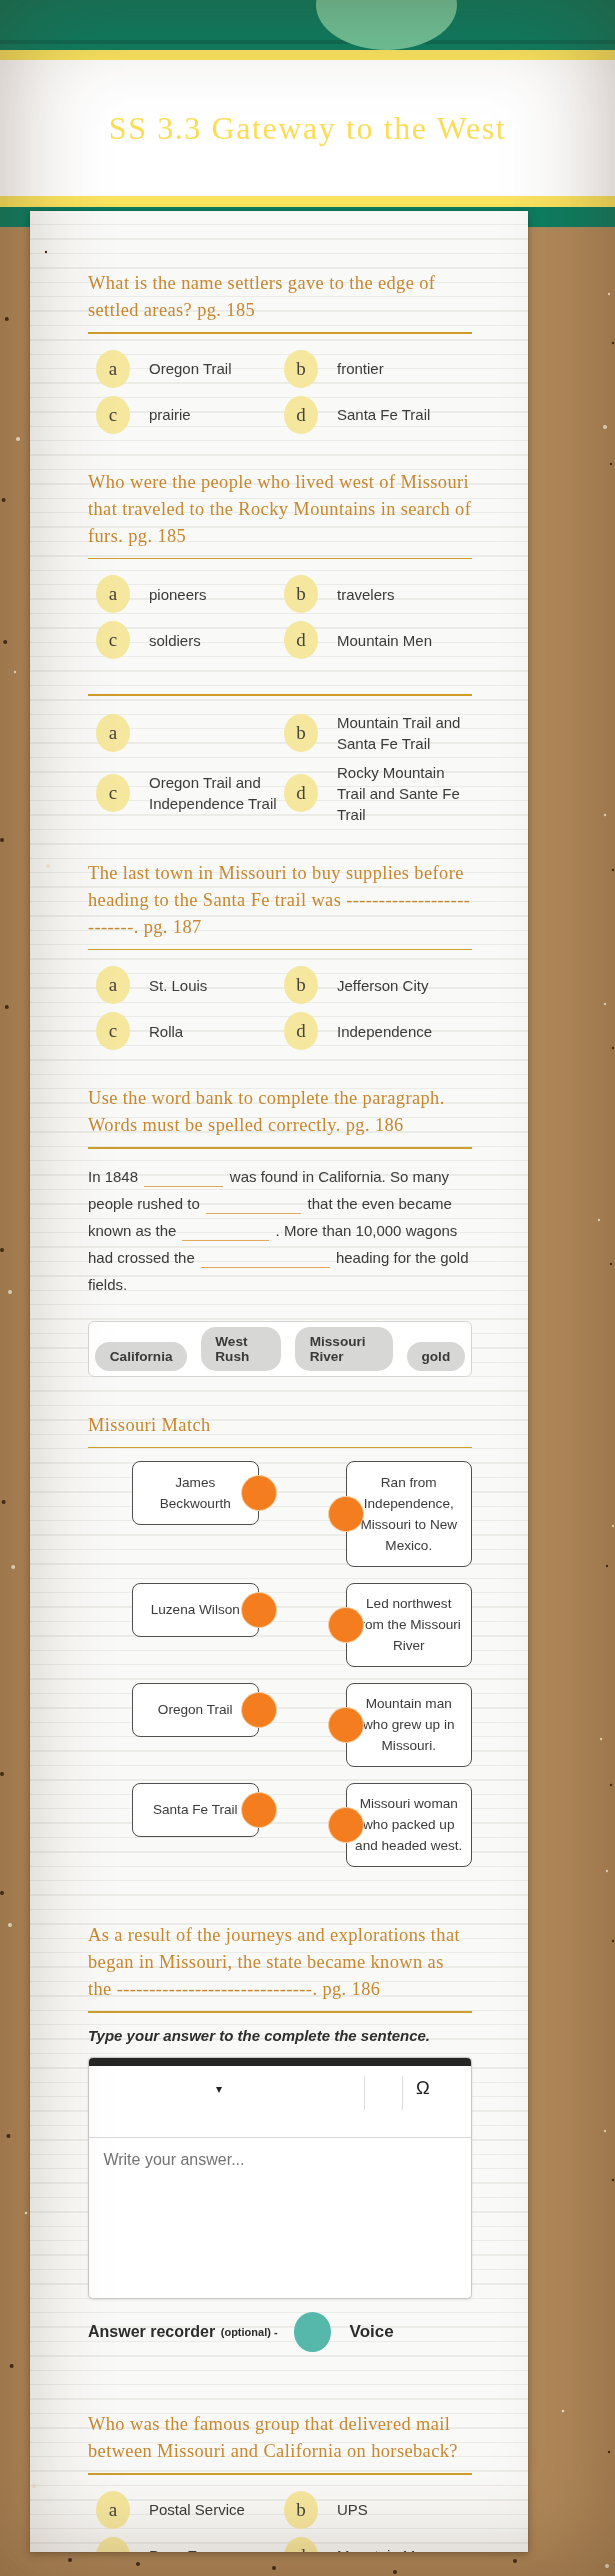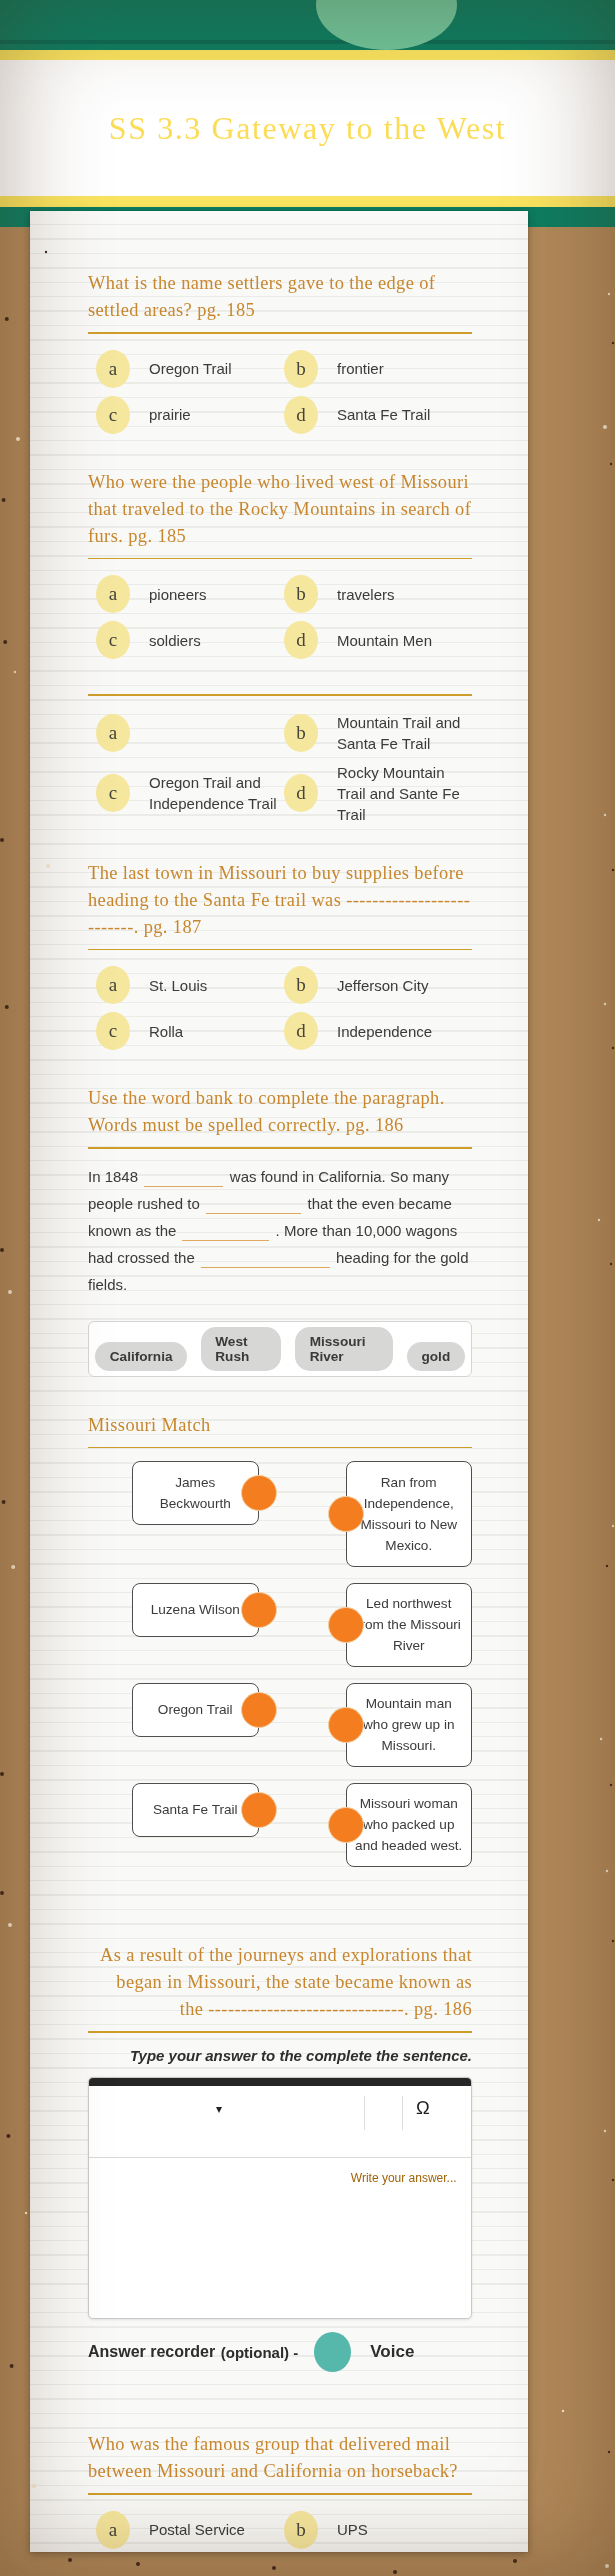--- a/index.html
+++ b/index.html
@@ -45,34 +45,34 @@
   .match-rows{margin-top:13px;display:flex;flex-direction:column;gap:16px;padding-left:44px;}
   .match-row{display:flex;align-items:flex-start;}
   .mbox{position:relative;background:#fff;border:1.2px solid #4f4f4f;border-radius:8px;width:136px;
         box-sizing:border-box;text-align:center;color:#3b3b3b;font-size:13.6px;line-height:21px;
         padding:9.6px 8px;display:flex;align-items:center;justify-content:center;min-height:54px;}
   .mbox.right{margin-left:87px;}
   .mdot{position:absolute;top:50%;transform:translateY(-50%);width:36px;height:36px;border-radius:50%;
         background:#f47d20;border:1.6px solid #f3cfa0;box-sizing:border-box;}
   .mdot.r{right:-19px;} .mdot.l{left:-19px;}
   
-  .sec-open{margin-top:75px;text-align:right;}
+  .sec-open{margin-top:55px;}
   .prompt{margin-top:14.4px;font-size:15px;font-weight:bold;color:#2e2e2e;font-style:italic;}
   .editor{margin-top:13px;border:0.8px solid #c9c9c6;border-radius:4.8px;background:#fff;
         box-shadow:0 0.8px 2.4px rgba(0,0,0,.10);}
   .ed-topbar{height:8px;background:#262626;border-radius:4px 4px 0 0;}
   .ed-toolbar{position:relative;height:71px;border-bottom:0.8px solid #d8d8d5;}
   .ed-caret{position:absolute;left:127px;top:16px;font-size:12px;color:#222222;}
   .ed-sep{position:absolute;top:9.6px;height:34px;width:0.8px;background:#dddddb;}
   .ed-sep.s1{left:275px}.ed-sep.s2{left:313px}
   .ed-omega{position:absolute;left:327px;top:11.2px;font-size:18.4px;color:#1e1e1e;}
-  .ed-body{height:160px;padding:13px 14.4px;box-sizing:border-box;font-size:12px;color:#a16207;}
+  .ed-body{height:160px;padding:13px 14.4px;box-sizing:border-box;font-size:16px;color:#737373;}
   .recorder{display:flex;align-items:center;margin-top:13px;}
   .rec-label{font-size:16px;font-weight:bold;color:#2d2d2d;}
-  .rec-opt{font-size:15px;font-weight:bold;color:#2d2d2d;margin-left:5.6px;}
+  .rec-opt{font-size:11px;font-weight:bold;color:#2d2d2d;margin-left:5.6px;}
   .rec-circle{width:37px;height:40px;border-radius:50%;background:#55b8ab;margin:0 19px 0 16px;flex:0 0 auto;}
   .rec-voice{font-size:17px;font-weight:bold;color:#2d2d2d;}
   .sec-last{margin-top:59px;}
   
   .dots{position:absolute;z-index:5;left:0;top:0;width:4px;height:4px;border-radius:50%;background:transparent;
     box-shadow:
       44px 250px 0 -0.8px #42281a, 4.8px 317px 0 0 #42281a, 16px 437px 0 0 #f5e8cf,
       1.6px 498px 0 0 #42281a, 607px 292px 0 -0.8px #f5e8cf, 611px 341px 0 -0.8px #42281a,
       603px 425px 0 0 #f5e8cf, 609px 462px 0 -0.8px #42281a, 3.2px 640px 0 0 #42281a,
       13px 670px 0 -0.8px #f5e8cf, 0px 838px 0 0 #42281a, 46px 864px 0 0 #f5e8cf,

